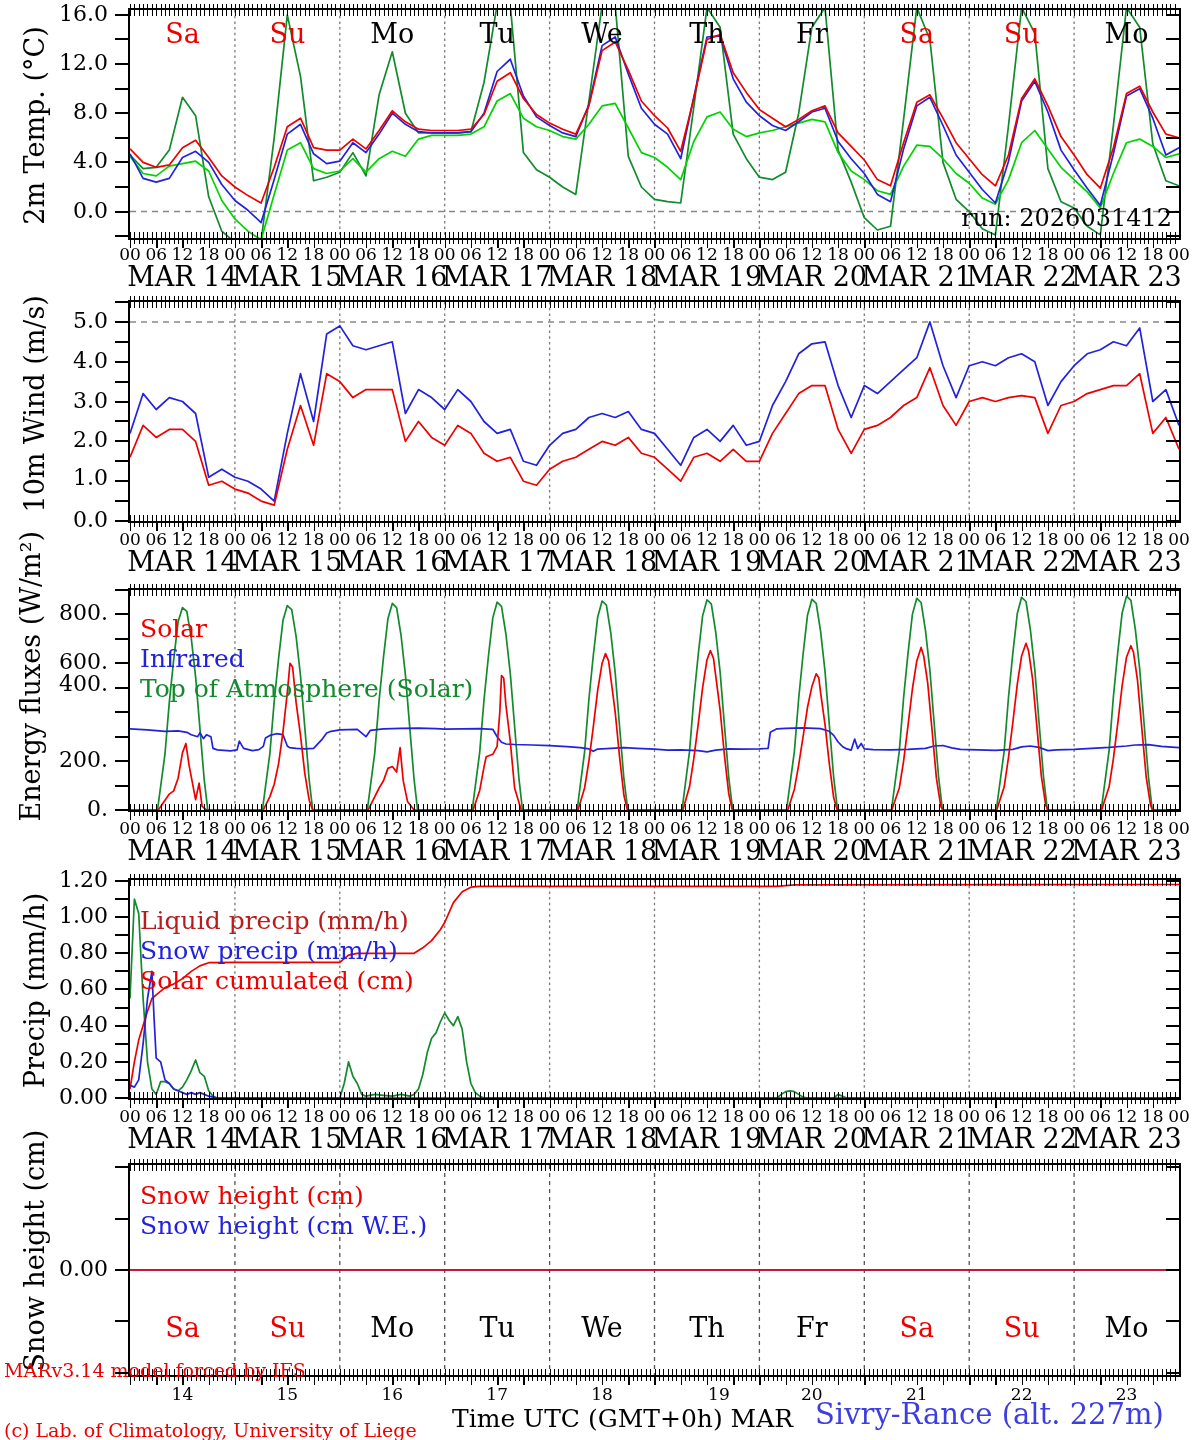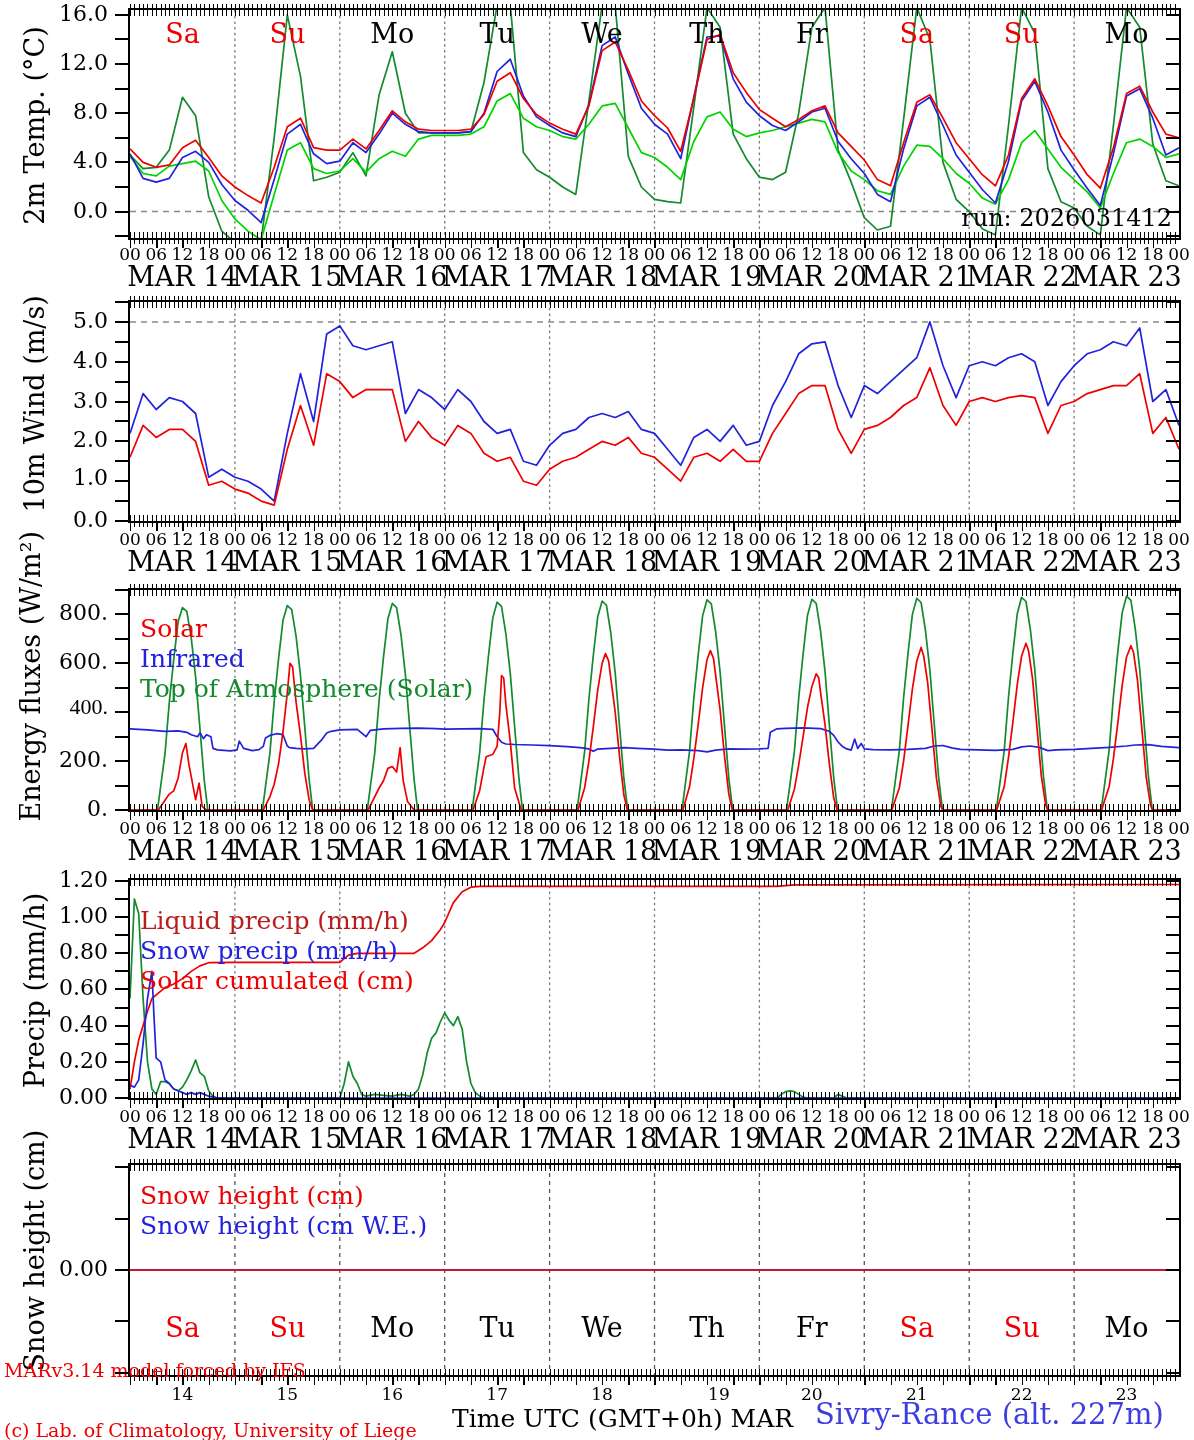--- a/index.html
+++ b/index.html
@@ -222,21 +222,21 @@
     <div class="tickL" style="left: 115px; top: 360.727px;"></div>
     <div class="tickR" style="left: 1166px; top: 360.727px;"></div>
     <div class="tickL" style="left: 115px; top: 340.818px;"></div>
     <div class="tickR" style="left: 1166px; top: 340.818px;"></div>
     <div class="tickL" style="left: 115px; top: 320.909px;"></div>
     <div class="tickR" style="left: 1166px; top: 320.909px;"></div>
     <div class="tickL" style="left: 115px; top: 301px;"></div>
     <div class="tickR" style="left: 1166px; top: 301px;"></div>
     <div class="ylab" style="left: 20px; top: 614.444px;">800.</div>
     <div class="ylab" style="left: 20px; top: 663.333px;">600.</div>
-    <div class="ylab" style="left: 20px; top: 708px; font-family: Liberation Serif, serif;">400.</div>
+    <div class="ylab" style="left: 20px; top: 685px;">400.</div>
     <div class="ylab" style="left: 20px; top: 761.111px;">200.</div>
     <div class="ylab" style="left: 20px; top: 810px;">0.</div>
     <div class="tickL" style="left: 115px; top: 809px;"></div>
     <div class="tickR" style="left: 1166px; top: 809px;"></div>
     <div class="tickL" style="left: 115px; top: 784.556px;"></div>
     <div class="tickR" style="left: 1166px; top: 784.556px;"></div>
     <div class="tickL" style="left: 115px; top: 760.111px;"></div>
     <div class="tickR" style="left: 1166px; top: 760.111px;"></div>
     <div class="tickL" style="left: 115px; top: 735.667px;"></div>
     <div class="tickR" style="left: 1166px; top: 735.667px;"></div>

